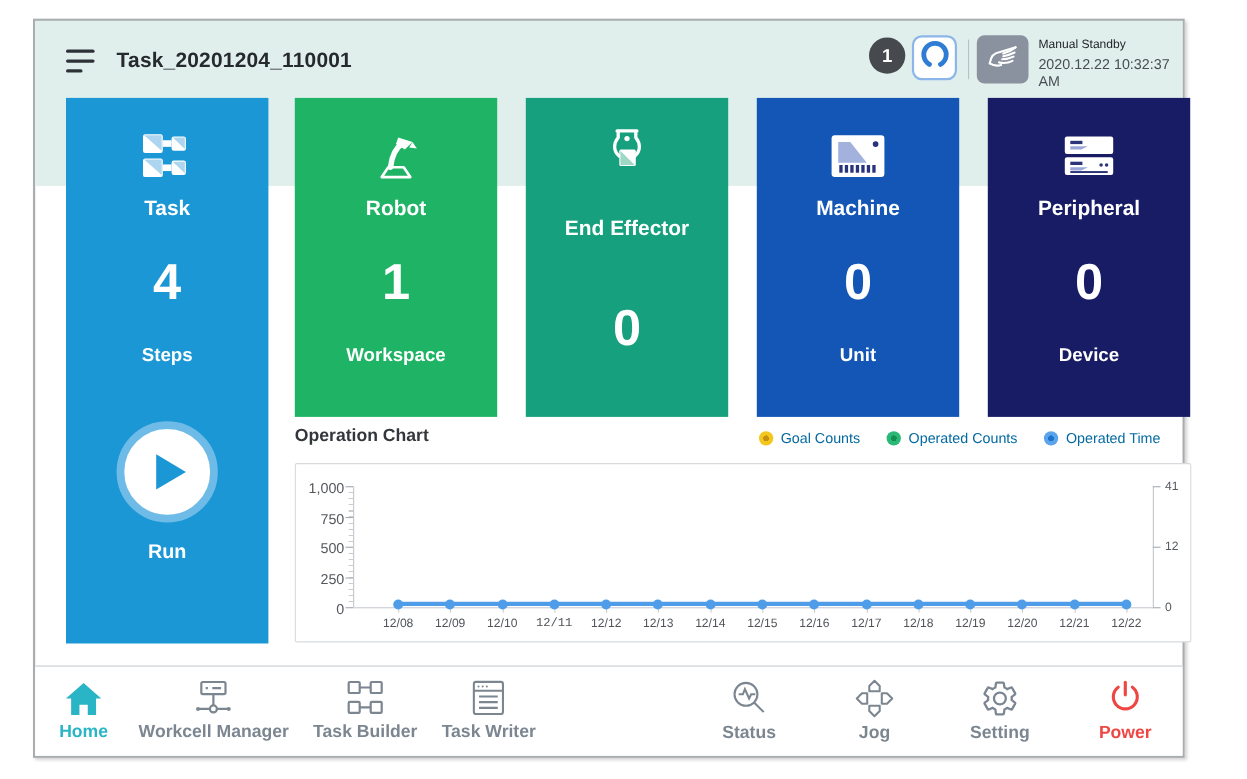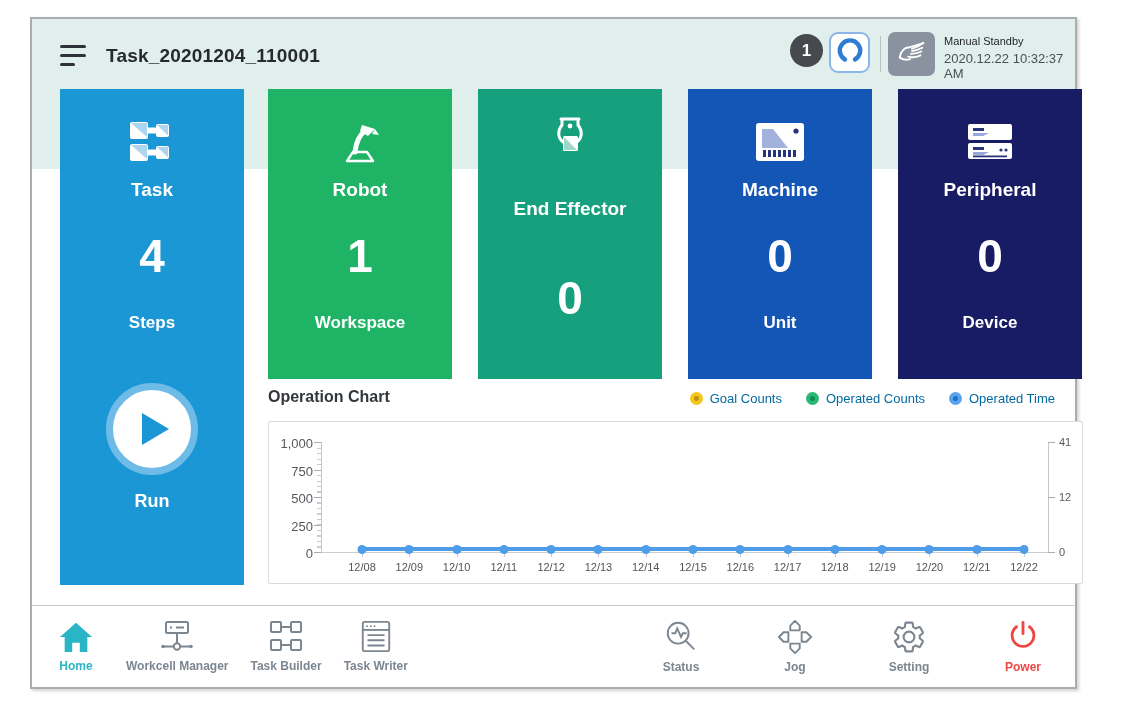--- a/index.html
+++ b/index.html
@@ -66,21 +66,21 @@
   .x-tick { position:absolute; top:130px; width:1px; height:5px; background:#c9cdd1; }
   .x-label { position:absolute; top:139px; transform:translateX(-50%); font-size:11px; color:#505459; }
 
   
   .nav { position:absolute; left:0; right:0; bottom:0; height:82px; background:#fff;
     border-top:1px solid #c7ccd0; display:flex; align-items:center; }
   .nav-left { display:flex; margin-left:16px; gap:22px; }
   .nav-right { display:flex; margin-left:auto; margin-right:24px; gap:58px; }
   .nav-item { display:flex; flex-direction:column; align-items:center; justify-content:center;
     color:#7c8691; cursor:pointer; min-width:56px; }
-  .nav-item .n-label { font-size:12px; font-weight:bold; margin-top:5px; white-space:nowrap; }
+  .nav-item .n-label { font-size:16px; font-weight:bold; margin-top:5px; white-space:nowrap; }
   .nav-item svg { display:block; }
 </style>
 </head>
 <body>
 
 <div class="frame">
 
   <div class="header">
     <div class="hamburger">
         <i></i>
@@ -248,21 +248,21 @@
       <div class="yl" style="top:102.5px">250</div>
       <div class="yl" style="top:130px">0</div>
       <div class="yr" style="top:20px">41</div>
       <div class="yr" style="top:75px">12</div>
       <div class="yr" style="top:130px">0</div>
       <div class="data-line" style="background: rgb(79, 157, 233);"></div>
       <div id="x-labels">
           <div class="x-label" style="left: 93px;">12/08</div>
           <div class="x-label" style="left: 140.286px;">12/09</div>
           <div class="x-label" style="left: 187.571px;">12/10</div>
-          <div class="x-label" style="left: 234.857px;">12/11</div>
+          <div class="x-label" style="left: 234.857px; font-family: Liberation Mono, monospace;">12/11</div>
           <div class="x-label" style="left: 282.143px;">12/12</div>
           <div class="x-label" style="left: 329.429px;">12/13</div>
           <div class="x-label" style="left: 376.714px;">12/14</div>
           <div class="x-label" style="left: 424px;">12/15</div>
           <div class="x-label" style="left: 471.286px;">12/16</div>
           <div class="x-label" style="left: 518.571px;">12/17</div>
           <div class="x-label" style="left: 565.857px;">12/18</div>
           <div class="x-label" style="left: 613.143px;">12/19</div>
           <div class="x-label" style="left: 660.429px;">12/20</div>
           <div class="x-label" style="left: 707.714px;">12/21</div>

